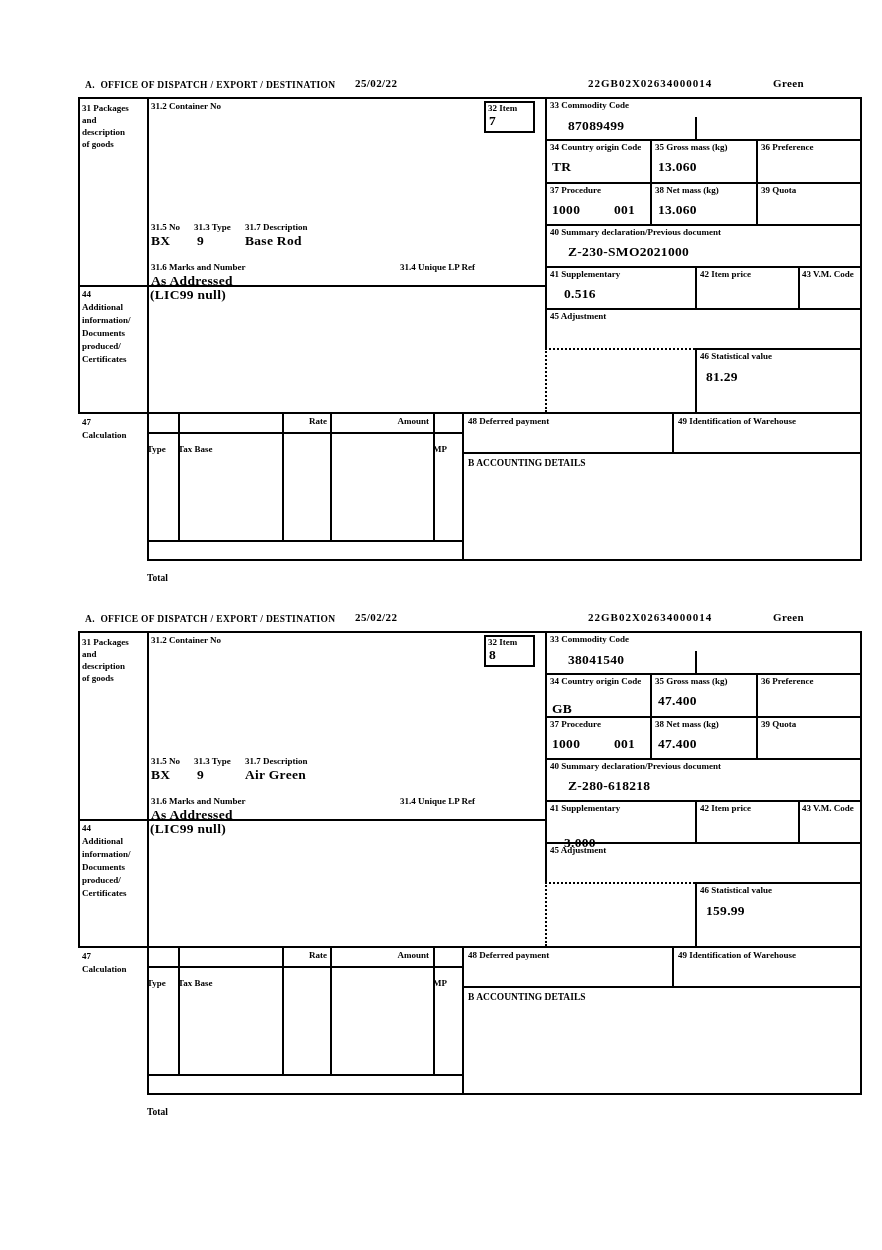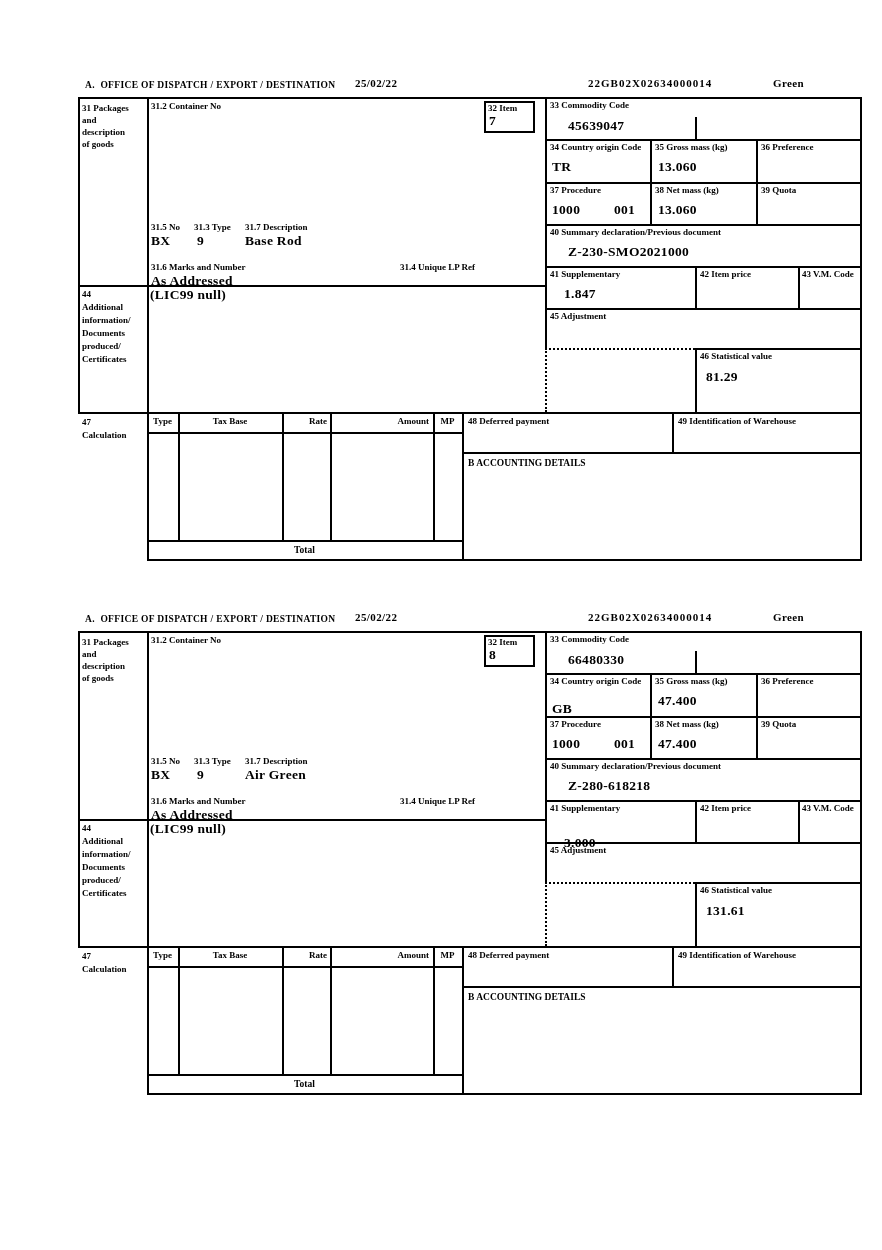--- a/index.html
+++ b/index.html
@@ -13,21 +13,21 @@
   .lb{position:absolute;font-size:9px;font-weight:bold;line-height:11px;white-space:nowrap;}
   .vv{position:absolute;font-size:13.5px;font-weight:bold;line-height:15px;white-space:nowrap;letter-spacing:.3px;}
   .stack{position:absolute;font-size:9px;font-weight:bold;line-height:12px;}
   .stack44{line-height:13px;}
   .hdrA{position:absolute;left:7px;top:1px;font-size:9.5px;font-weight:bold;letter-spacing:.35px;white-space:pre;}
   .hnum{position:absolute;top:-2px;font-size:11px;font-weight:bold;letter-spacing:1px;white-space:nowrap;}
   .itembox{position:absolute;left:406px;top:22px;width:47px;height:28px;border:2px solid #000;}
   .itembox .lb{left:2px;top:0;}
   .itembox .vv{left:3px;top:10px;}
   .calc-h{position:absolute;top:337px;font-size:9px;font-weight:bold;}
-  .tc{text-align:center;}
+  .tc{text-align:left;margin-top:28px;}
   .tr{text-align:right;}
 </style>
 </head>
 <body>
 
 <div id="page">
 
   <div class="blk" id="block-0" style="top:79px">
 
     <div class="hdrA">A.  OFFICE OF DISPATCH / EXPORT / DESTINATION</div>
@@ -95,40 +95,40 @@
       <div>44</div>
       <div>Additional</div>
       <div>information/</div>
       <div>Documents</div>
       <div>produced/</div>
       <div>Certificates</div>
     </div>
     <div class="vv" style="left:72px;top:208px">(LIC99 null)</div>
 
     <div class="lb" style="left:472px;top:21px">33 Commodity Code</div>
-    <div class="vv" style="left:490px;top:39px">45639047</div>
+    <div class="vv" style="left:490px;top:39px">87089499</div>
 
     <div class="lb" style="left:472px;top:63px">34 Country origin Code</div>
     <div class="vv" style="left:474px;top:80px">TR</div>
     <div class="lb" style="left:577px;top:63px">35 Gross mass (kg)</div>
     <div class="vv" style="left:580px;top:80px">13.060</div>
     <div class="lb" style="left:683px;top:63px">36 Preference</div>
 
     <div class="lb" style="left:472px;top:106px">37 Procedure</div>
     <div class="vv" style="left:474px;top:123px">1000</div>
     <div class="vv" style="left:536px;top:123px">001</div>
     <div class="lb" style="left:577px;top:106px">38 Net mass (kg)</div>
     <div class="vv" style="left:580px;top:123px">13.060</div>
     <div class="lb" style="left:683px;top:106px">39 Quota</div>
 
     <div class="lb" style="left:472px;top:148px">40 Summary declaration/Previous document</div>
     <div class="vv" style="left:490px;top:165px">Z-230-SMO2021000</div>
 
     <div class="lb" style="left:472px;top:190px">41 Supplementary</div>
-    <div class="vv" style="left:486px;top:207px">1.847</div>
+    <div class="vv" style="left:486px;top:207px">0.516</div>
     <div class="lb" style="left:622px;top:190px">42 Item price</div>
     <div class="lb" style="left:724px;top:190px">43 V.M. Code</div>
 
     <div class="lb" style="left:472px;top:232px">45 Adjustment</div>
 
     <div class="lb" style="left:622px;top:272px">46 Statistical value</div>
     <div class="vv" style="left:628px;top:290px">81.29</div>
 
     <div class="stack stack44" style="left:4px;top:337px">
       <div>47</div>
@@ -213,21 +213,21 @@
       <div>44</div>
       <div>Additional</div>
       <div>information/</div>
       <div>Documents</div>
       <div>produced/</div>
       <div>Certificates</div>
     </div>
     <div class="vv" style="left:72px;top:208px">(LIC99 null)</div>
 
     <div class="lb" style="left:472px;top:21px">33 Commodity Code</div>
-    <div class="vv" style="left:490px;top:39px">66480330</div>
+    <div class="vv" style="left:490px;top:39px">38041540</div>
 
     <div class="lb" style="left:472px;top:63px">34 Country origin Code</div>
     <div class="vv" style="left:474px;top:88px">GB</div>
     <div class="lb" style="left:577px;top:63px">35 Gross mass (kg)</div>
     <div class="vv" style="left:580px;top:80px">47.400</div>
     <div class="lb" style="left:683px;top:63px">36 Preference</div>
 
     <div class="lb" style="left:472px;top:106px">37 Procedure</div>
     <div class="vv" style="left:474px;top:123px">1000</div>
     <div class="vv" style="left:536px;top:123px">001</div>
@@ -239,21 +239,21 @@
     <div class="vv" style="left:490px;top:165px">Z-280-618218</div>
 
     <div class="lb" style="left:472px;top:190px">41 Supplementary</div>
     <div class="vv" style="left:486px;top:222px">3.000</div>
     <div class="lb" style="left:622px;top:190px">42 Item price</div>
     <div class="lb" style="left:724px;top:190px">43 V.M. Code</div>
 
     <div class="lb" style="left:472px;top:232px">45 Adjustment</div>
 
     <div class="lb" style="left:622px;top:272px">46 Statistical value</div>
-    <div class="vv" style="left:628px;top:290px">131.61</div>
+    <div class="vv" style="left:628px;top:290px">159.99</div>
 
     <div class="stack stack44" style="left:4px;top:337px">
       <div>47</div>
       <div>Calculation</div>
     </div>
     <div class="calc-h tc" style="left:69px;width:31px">Type</div>
     <div class="calc-h tc" style="left:100px;width:104px">Tax Base</div>
     <div class="calc-h tr" style="left:204px;width:45px">Rate</div>
     <div class="calc-h tr" style="left:252px;width:99px">Amount</div>
     <div class="calc-h tc" style="left:355px;width:29px">MP</div>

